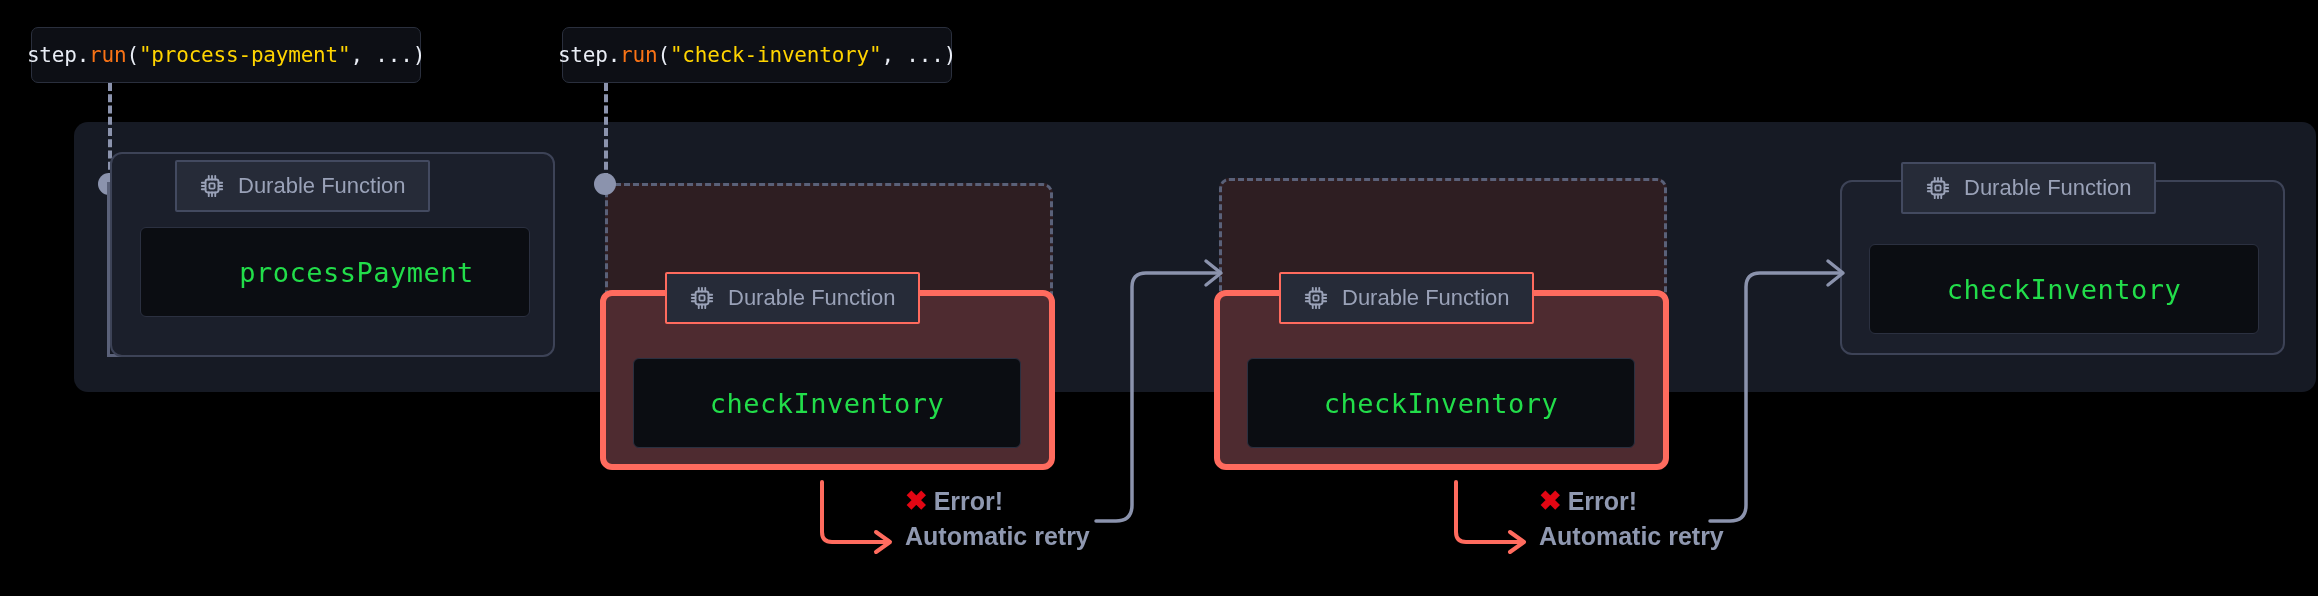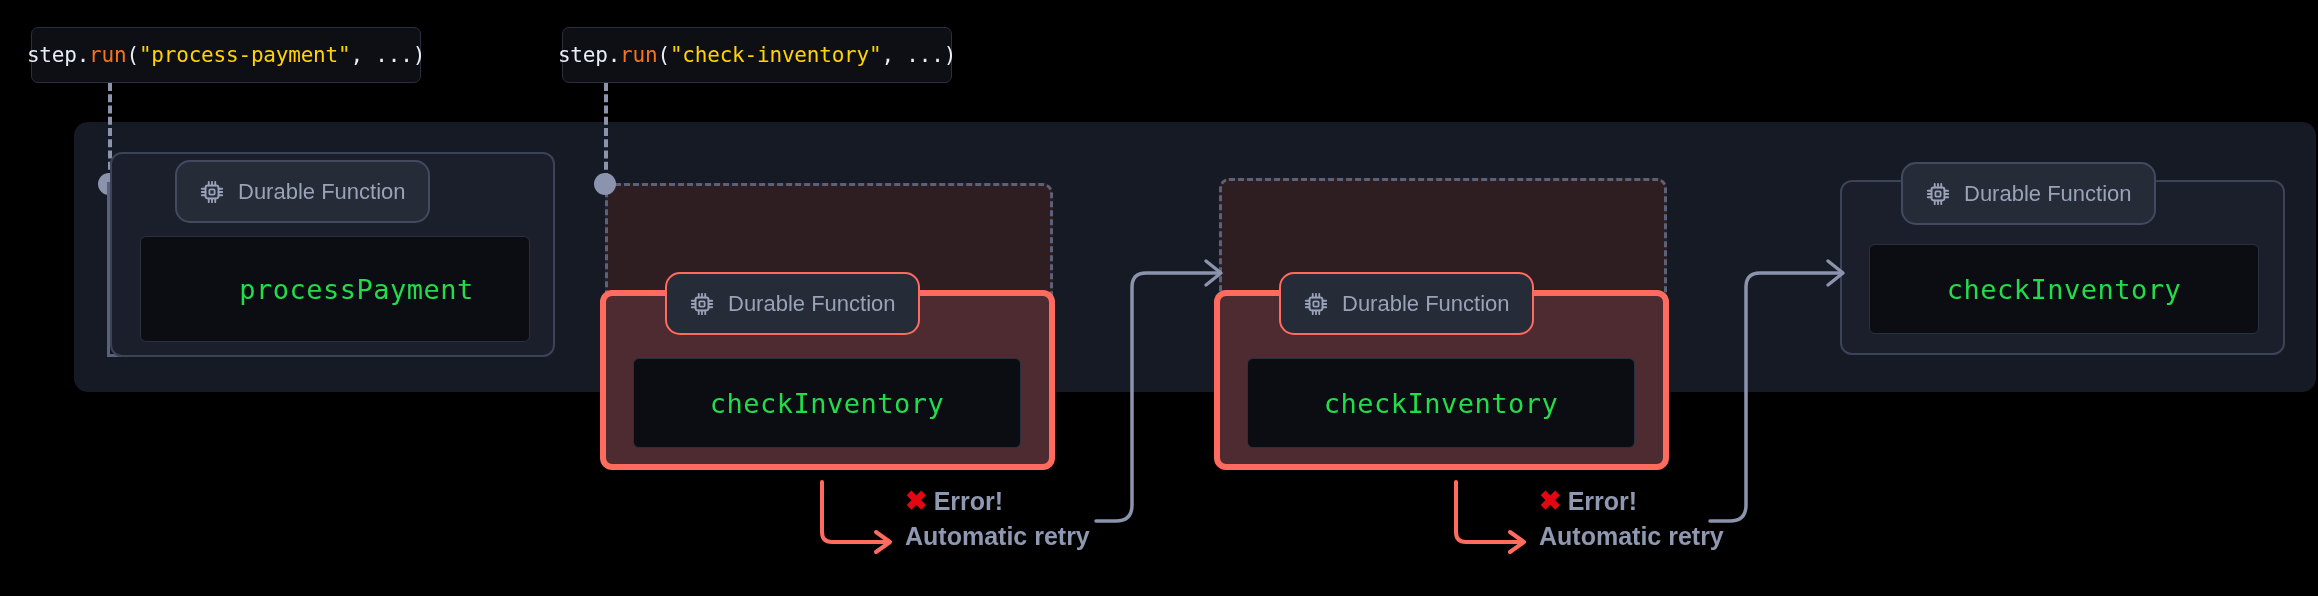--- a/index.html
+++ b/index.html
@@ -65,24 +65,24 @@
     font-size: 27px;
     color: #22dd4a;
     letter-spacing: 0.5px;
   }
 
   
   .df-badge {
     position: absolute;
     background: #262b38;
     border: 2px solid #434a60;
-    border-radius: 15px;
+    border-radius: 2px;
     display: flex; align-items: center; gap: 13px;
     padding: 0 22px;
-    height: 63px;
+    height: 52px;
     z-index: 6;
   }
   .df-badge.err { border-color: #ff6b5e; background:#262b38; }
   .df-badge-label {
     color: #9aa2b8;
     font-size: 22px;
     white-space: nowrap;
   }
   .cpu-icon { width: 26px; height: 26px; display:block; }
 
@@ -166,21 +166,21 @@
         <line x1="2.6" y1="9" x2="6" y2="9"></line>
         <line x1="2.6" y1="12" x2="6" y2="12"></line>
         <line x1="2.6" y1="15" x2="6" y2="15"></line>
         <line x1="18" y1="9" x2="21.4" y2="9"></line>
         <line x1="18" y1="12" x2="21.4" y2="12"></line>
         <line x1="18" y1="15" x2="21.4" y2="15"></line>
       </svg>
     </span>
     <span class="df-badge-label">Durable Function</span>
   </div>
-  <div class="df-code" style="left:140px; top:236px; width:390px; height:106px;padding-left:43px;">processPayment</div>
+  <div class="df-code" style="left:140px; top:227px; width:390px; height:90px;padding-left:43px;">processPayment</div>
 
   <div class="retry-zone" style="left:605px; top:183px; width:448px; height:280px;"></div>
   <div class="err-card" style="left:600px; top:290px; width:455px; height:180px;"></div>
   <div class="df-badge err" style="left:665px; top:272px;">
     <span>
       <svg class="cpu-icon" viewBox="0 0 24 24" fill="none" stroke="#9aa2b8" stroke-width="1.7" stroke-linecap="round">
         <rect x="6" y="6" width="12" height="12" rx="2.2"></rect>
         <rect x="9.6" y="9.6" width="4.8" height="4.8" rx="1"></rect>
         <line x1="9" y1="2.6" x2="9" y2="6"></line>
           <line x1="12" y1="2.6" x2="12" y2="6"></line>

